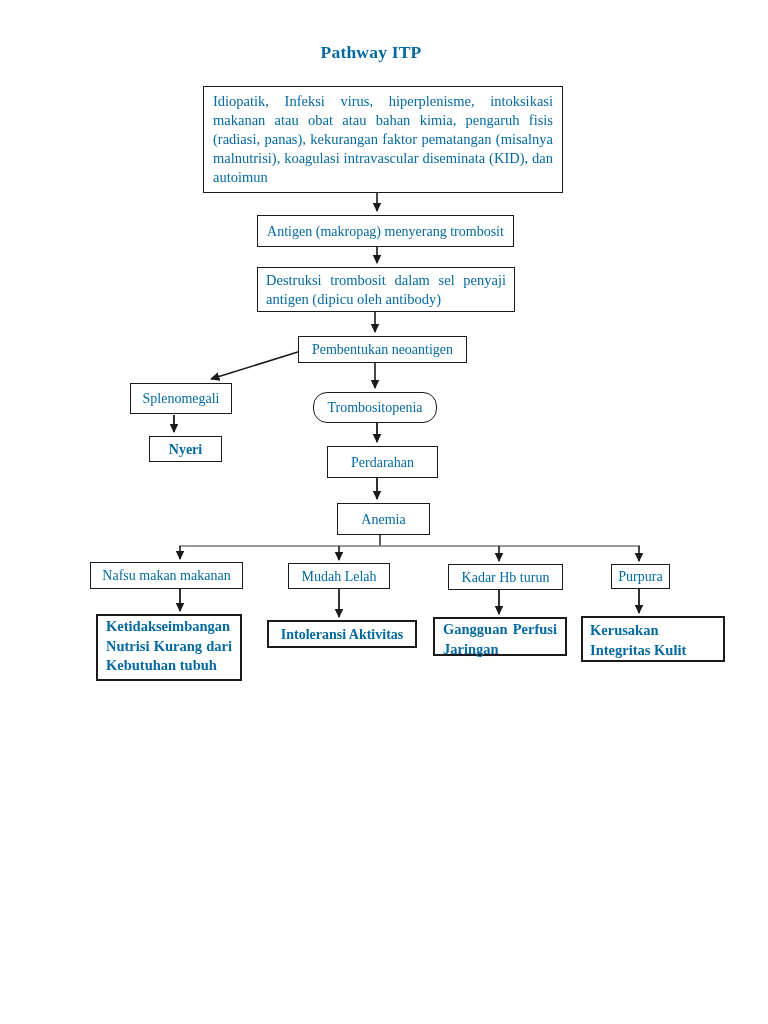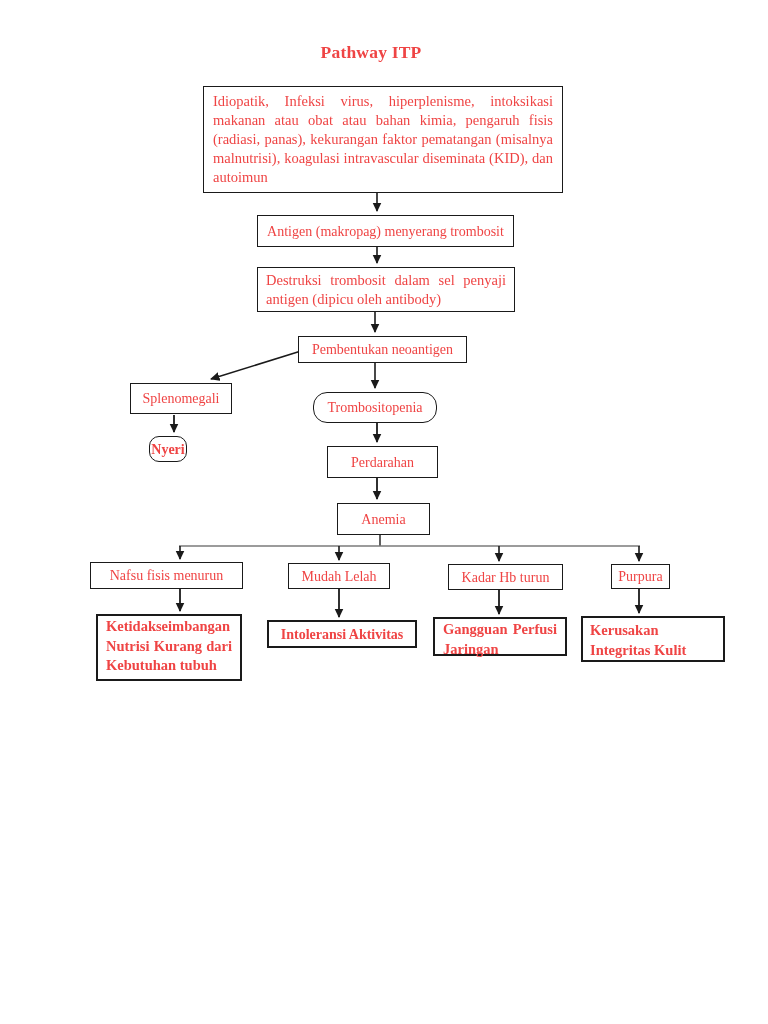--- a/index.html
+++ b/index.html
@@ -2,21 +2,21 @@
 <html><head>
 <meta charset="utf-8">
 <style>
   html, body { margin: 0; padding: 0; background: #fff; }
   .page {
     position: relative;
     width: 768px;
     height: 1024px;
     background: #ffffff;
     font-family: "Liberation Serif", serif;
-    color: #ef4444;
+    color: #0369a1;
     overflow: hidden;
   }
   .title {
     position: absolute;
     left: 0;
     top: 42px;
     width: 742px;
     text-align: center;
     font-size: 17.5px;
     font-weight: bold;
@@ -117,29 +117,29 @@
   <div class="node para" style="left:203px; top:86px; width:360px; height:107px; border-width:1.8px;">Idiopatik, Infeksi virus, hiperplenisme, intoksikasi makanan atau obat atau bahan kimia, pengaruh fisis (radiasi, panas), kekurangan faktor pematangan (misalnya malnutrisi), koagulasi intravascular diseminata (KID), dan autoimun</div>
 
   <div class="node" style="left:257px; top:215px; width:257px; height:32px;">Antigen (makropag) menyerang trombosit</div>
 
   <div class="node para" style="left:257px; top:267px; width:258px; height:45px; padding:3px 8px; line-height:18.5px;">Destruksi trombosit dalam sel penyaji antigen (dipicu oleh antibody)</div>
 
   <div class="node" style="left:298px; top:336px; width:169px; height:27px;">Pembentukan neoantigen</div>
 
   <div class="node" style="left:130px; top:383px; width:102px; height:31px;">Splenomegali</div>
 
-  <div class="node bold" style="left:149px; top:436px; width:38px; height:26px; border-width:1.5px;border-radius:10px;">Nyeri</div>
+  <div class="node bold" style="left:149px; top:436px; width:73px; height:26px; border-width:1.5px;">Nyeri</div>
 
   <div class="node" style="left:313px; top:392px; width:124px; height:31px;border-radius:14px;">Trombositopenia</div>
 
   <div class="node" style="left:327px; top:446px; width:111px; height:32px;">Perdarahan</div>
 
   <div class="node" style="left:337px; top:503px; width:93px; height:32px;">Anemia</div>
 
-  <div class="node" style="left:90px; top:562px; width:153px; height:27px;">Nafsu fisis menurun</div>
+  <div class="node" style="left:90px; top:562px; width:153px; height:27px;">Nafsu makan makanan</div>
 
   <div class="node" style="left:288px; top:563px; width:102px; height:26px;">Mudah Lelah</div>
 
   <div class="node" style="left:448px; top:564px; width:115px; height:26px;">Kadar Hb turun</div>
 
   <div class="node" style="left:611px; top:564px; width:59px; height:25px;">Purpura</div>
 
   <div class="node bold leftp" style="left:96px; top:614px; width:146px; height:67px;">Ketidakseimbangan Nutrisi Kurang dari Kebutuhan tubuh</div>
 
   <div class="node bold" style="left:267px; top:620px; width:150px; height:28px;">Intoleransi Aktivitas</div>

